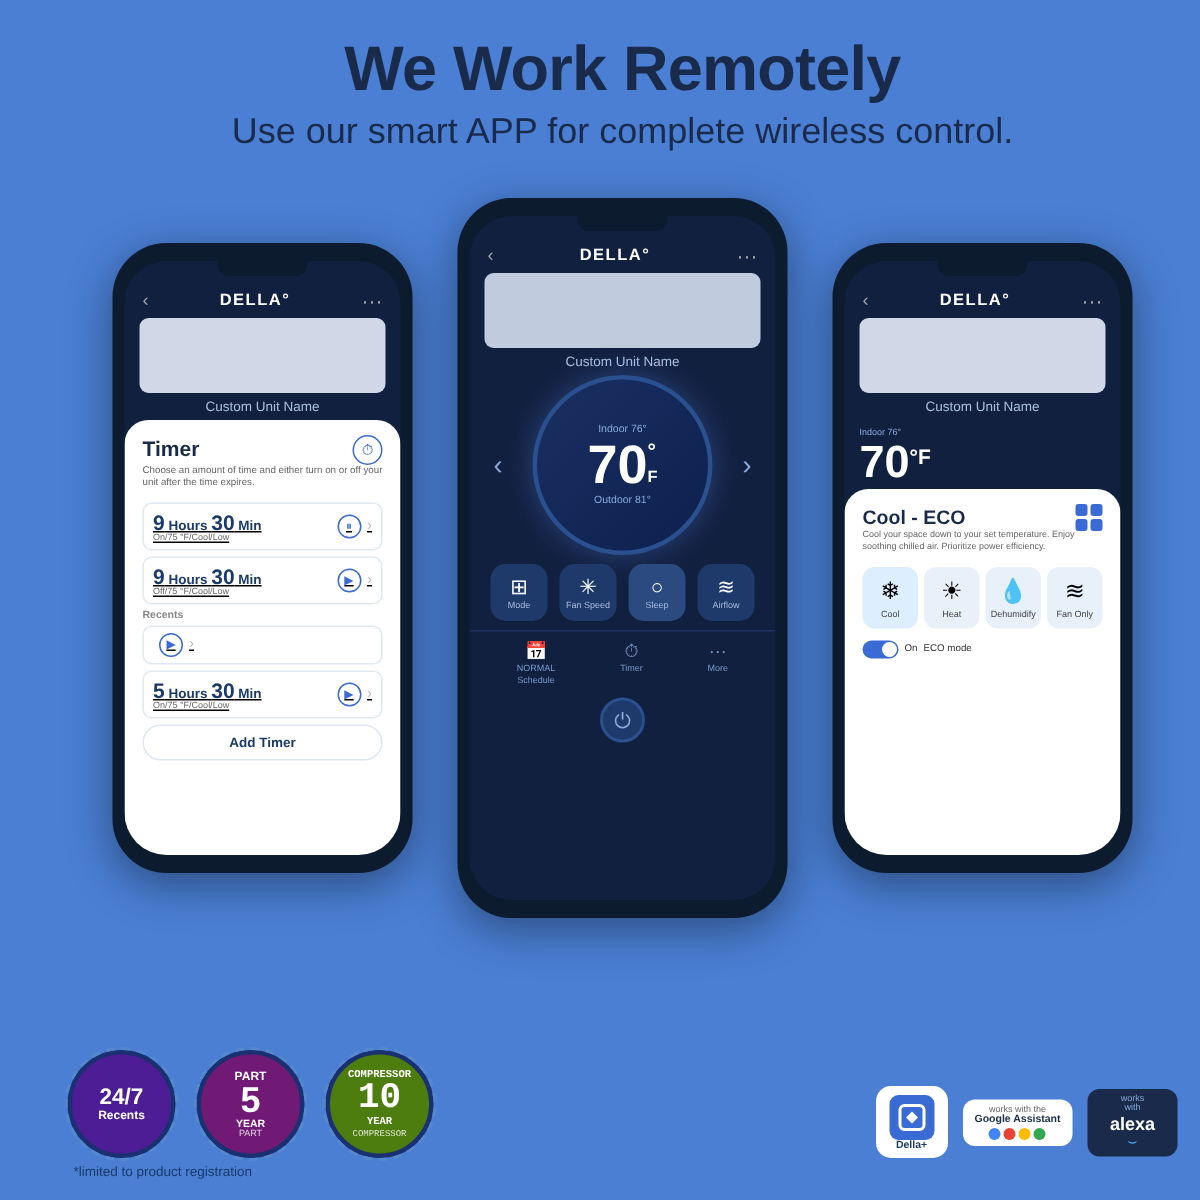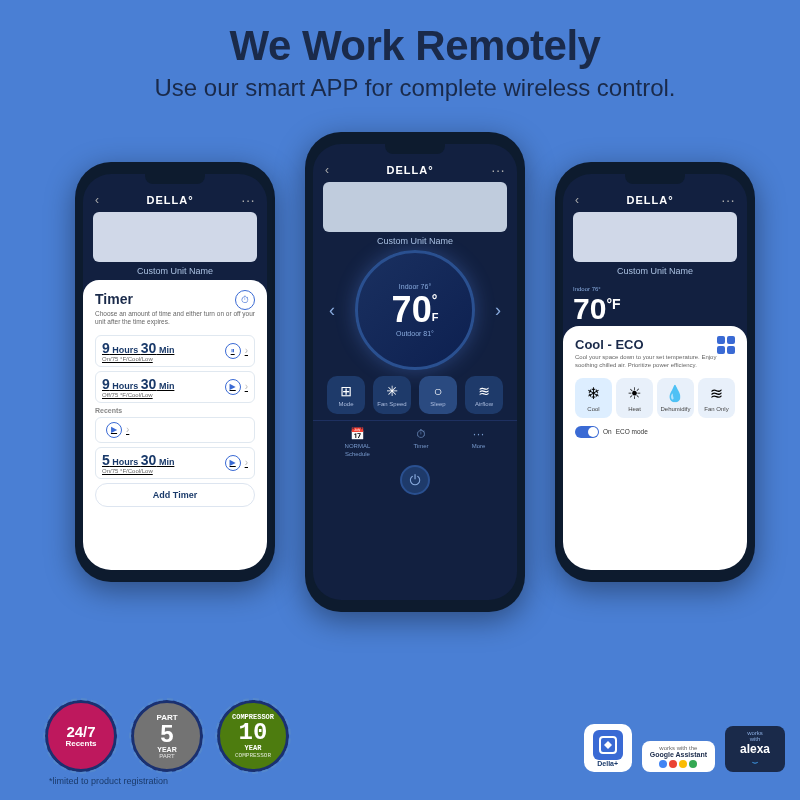--- a/index.html
+++ b/index.html
@@ -464,21 +464,21 @@
     .footnote {
       position: absolute;
       bottom: 6px;
       left: 34px;
       font-size: 9px;
       color: #1a3a6a;
     }
 
     .logos-right {
       display: flex;
-      align-items: flex-end;
+      align-items: center;
       gap: 10px;
     }
 
     .della-plus-logo {
       width: 48px;
       height: 48px;
       background: white;
       border-radius: 10px;
       display: flex;
       flex-direction: column;
@@ -570,24 +570,24 @@
       flex-direction: column;
       align-items: center;
       justify-content: center;
       background: #2a50a0;
       color: white;
       text-align: center;
       position: relative;
     }
 
     .badge-circle-247 {
-      background: #be185d;
+      background: #4c1d95;
     }
     .badge-circle-5yr {
-      background: #737373;
+      background: #701a75;
       align-items: center;
     }
     .badge-circle-10yr {
       background: #4d7c0f;
       font-family: Liberation Mono, monospace;
     }
 
     
     .badge-circle::before {
       content: '';

